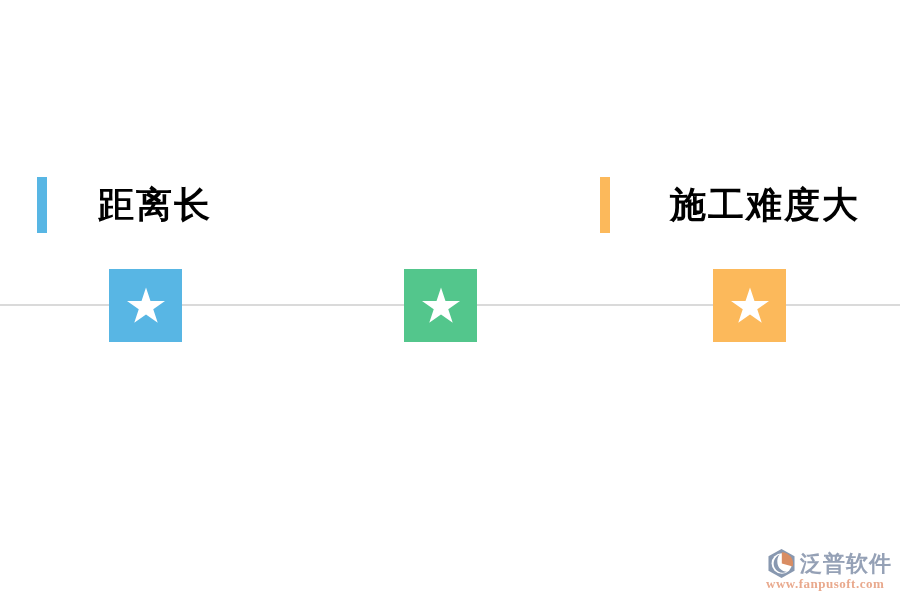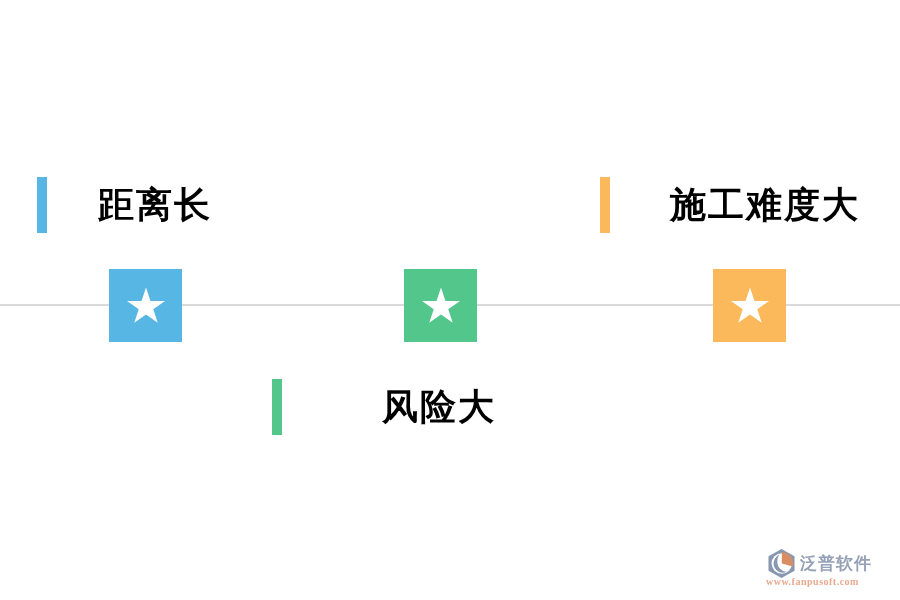--- a/index.html
+++ b/index.html
@@ -74,31 +74,31 @@
     left: 766px;
     top: 548px;
     width: 132px;
   }
   .wm-row {
     display: flex;
     align-items: center;
   }
   .wm-icon { width: 31px; height: 31px; display: block; flex: 0 0 31px; }
   .wm-brand {
-    font-size: 17px;
+    font-size: 22px;
     font-weight: bold;
     color: #95a1b6;
     letter-spacing: 1px;
     white-space: nowrap;
     margin-left: 3px;
     line-height: 28px;
   }
   .wm-url {
     font-family: "Liberation Serif", "DejaVu Serif", serif;
-    font-size: 10px;
+    font-size: 13px;
     font-weight: bold;
     color: #e9a98d;
     letter-spacing: 0.5px;
     white-space: nowrap;
     margin-top: -3px;
     text-align: left;
   }
 </style>
 </head>
 <body>
@@ -110,24 +110,20 @@
   <div class="label-group lg-distance">
     <span class="bar bar-blue"></span>
     <span class="label-text">距离长</span>
   </div>
 
   <div class="label-group lg-difficulty">
     <span class="bar bar-orange"></span>
     <span class="label-text">施工难度大</span>
   </div>
 
-  <div class="label-group lg-risk">
-    <span class="bar bar-green"></span>
-    <span class="label-text">风险大</span>
-  </div>
 
   <div class="sq sq-blue">
     <svg class="star-svg" viewBox="0 0 100 95" xmlns="http://www.w3.org/2000/svg">
       <polygon points="50,0 61.8,35.5 100,35.5 69.1,57.5 80.9,93 50,71 19.1,93 30.9,57.5 0,35.5 38.2,35.5" fill="#ffffff"></polygon>
     </svg>
   </div>
   <div class="sq sq-green">
     <svg class="star-svg" viewBox="0 0 100 95" xmlns="http://www.w3.org/2000/svg">
       <polygon points="50,0 61.8,35.5 100,35.5 69.1,57.5 80.9,93 50,71 19.1,93 30.9,57.5 0,35.5 38.2,35.5" fill="#ffffff"></polygon>
     </svg>

